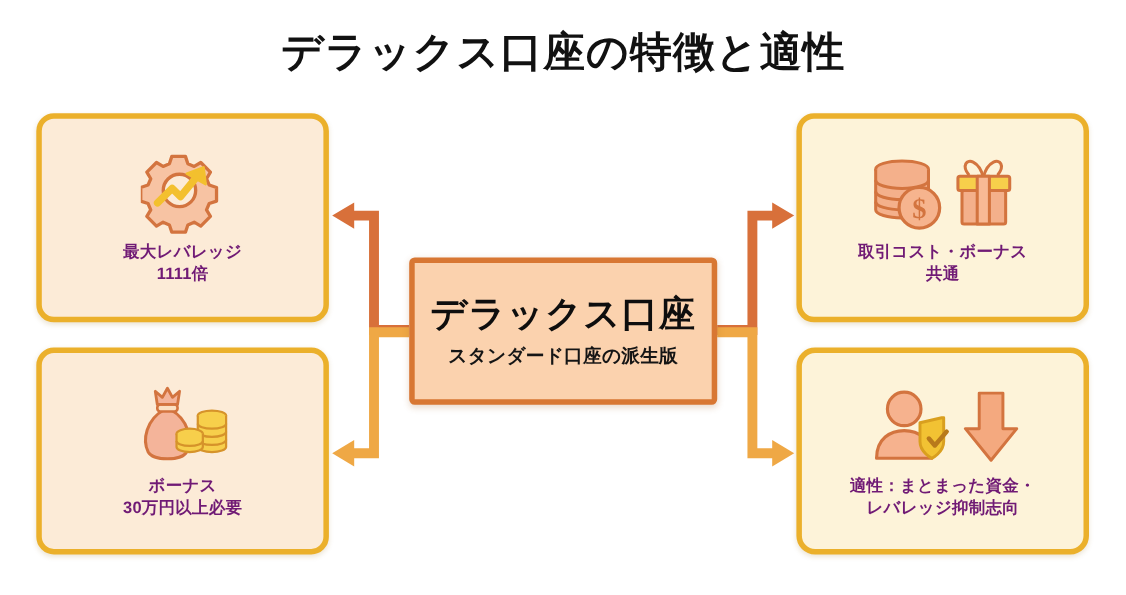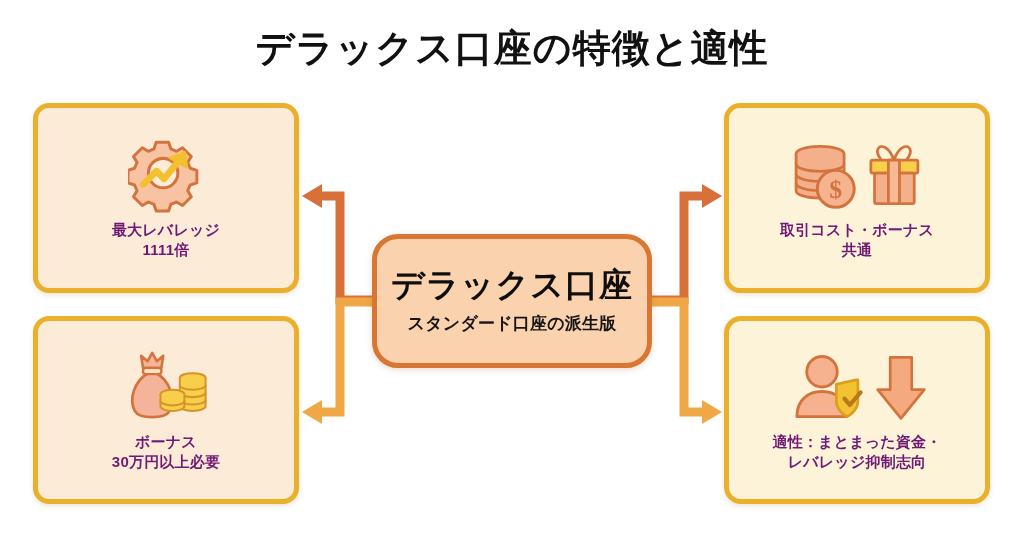--- a/index.html
+++ b/index.html
@@ -78,21 +78,21 @@
   #box-fit       { left: 724px; top: 316px; width: 266px; height: 188px; border-radius: 17px; }
 
   
   #box-center {
     left: 372px;
     top: 234px;
     width: 280px;
     height: 134px;
     background: #fbd2ae;
     border: 5px solid #d87733;
-    border-radius: 26px;
+    border-radius: 5px;
     box-shadow: 0 2px 6px rgba(160,90,30,0.22);
     z-index: 5;
   }
   .center-title {
     font-size: 33px;
     font-weight: 700;
     color: #0e0e0e;
     letter-spacing: 1px;
     line-height: 1.12;
   }

